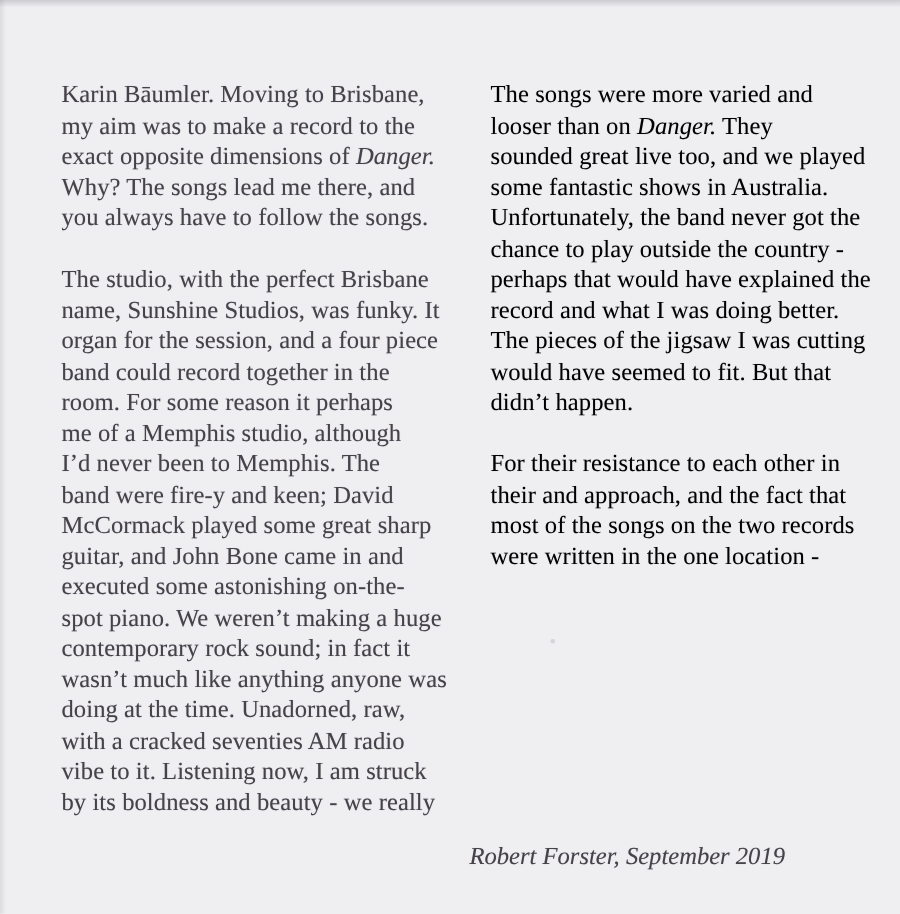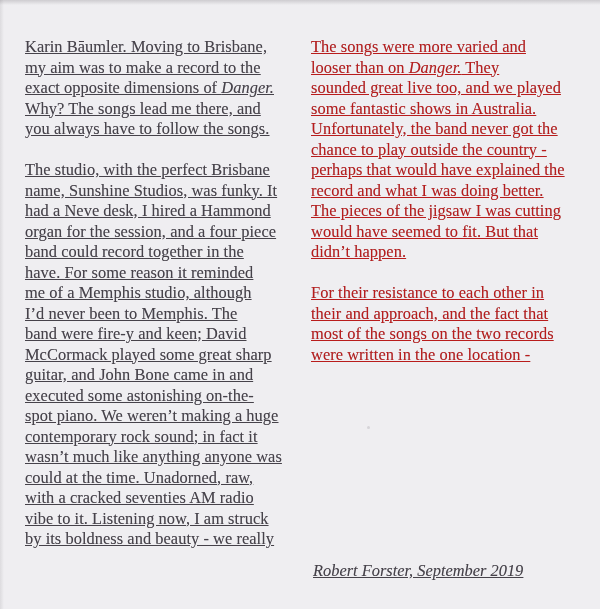--- a/index.html
+++ b/index.html
@@ -33,35 +33,34 @@
     position: absolute;
     top: 37px;
     font-size: 16.4px;
     line-height: 20.5px;
     letter-spacing: 0.05px;
     color: #46424a;
     text-shadow: 0 0 0.6px rgba(70,66,74,0.35);
   }
   .col-left  { left: 25px;  width: 272px; }
   .col-right { left: 311px; width: 278px; }
-  .para { margin: 0; text-decoration: underline; }
+  .para { margin: 16px; }
   .para + .para { margin-top: 20.5px; }
   .line { display: block; white-space: nowrap; }
   .line i { font-style: italic; }
   .signature {
     position: absolute;
     left: 313px;
     top: 561px;
     font-size: 16.4px;
     line-height: 20.5px;
     font-style: italic;
     color: #46424a;
     text-shadow: 0 0 0.6px rgba(70,66,74,0.35);
     white-space: nowrap;
-    text-decoration: underline;
   }
   .speck {
     position: absolute;
     left: 367px; top: 426px;
     width: 3px; height: 3px;
     border-radius: 50%;
     background: rgba(100,95,105,0.18);
     pointer-events: none;
   }
 </style>
@@ -75,40 +74,39 @@
       <p class="para">
         <span class="line">Karin Bāumler. Moving to Brisbane,</span>
         <span class="line">my aim was to make a record to the</span>
         <span class="line">exact opposite dimensions of <i>Danger.</i></span>
         <span class="line">Why? The songs lead me there, and</span>
         <span class="line">you always have to follow the songs.</span>
       </p>
       <p class="para">
         <span class="line">The studio, with the perfect Brisbane</span>
         <span class="line">name, Sunshine Studios, was funky. It</span>
-        <span class="line">had a Neve desk, I hired a Hammond</span>
         <span class="line">organ for the session, and a four piece</span>
         <span class="line">band could record together in the</span>
-        <span class="line">have. For some reason it reminded</span>
+        <span class="line">room. For some reason it perhaps</span>
         <span class="line">me of a Memphis studio, although</span>
         <span class="line">I’d never been to Memphis. The</span>
         <span class="line">band were fire-y and keen; David</span>
         <span class="line">McCormack played some great sharp</span>
         <span class="line">guitar, and John Bone came in and</span>
         <span class="line">executed some astonishing on-the-</span>
         <span class="line">spot piano. We weren’t making a huge</span>
         <span class="line">contemporary rock sound; in fact it</span>
         <span class="line">wasn’t much like anything anyone was</span>
-        <span class="line">could at the time. Unadorned, raw,</span>
+        <span class="line">doing at the time. Unadorned, raw,</span>
         <span class="line">with a cracked seventies AM radio</span>
         <span class="line">vibe to it. Listening now, I am struck</span>
         <span class="line">by its boldness and beauty - we really</span>
       </p>
     </div>
-  <div class="col col-right" style="color: #b91c1c;">
+  <div class="col col-right" style="color: #000000;">
       <p class="para">
         <span class="line">The songs were more varied and</span>
         <span class="line">looser than on <i>Danger.</i> They</span>
         <span class="line">sounded great live too, and we played</span>
         <span class="line">some fantastic shows in Australia.</span>
         <span class="line">Unfortunately, the band never got the</span>
         <span class="line">chance to play outside the country -</span>
         <span class="line">perhaps that would have explained the</span>
         <span class="line">record and what I was doing better.</span>
         <span class="line">The pieces of the jigsaw I was cutting</span>

